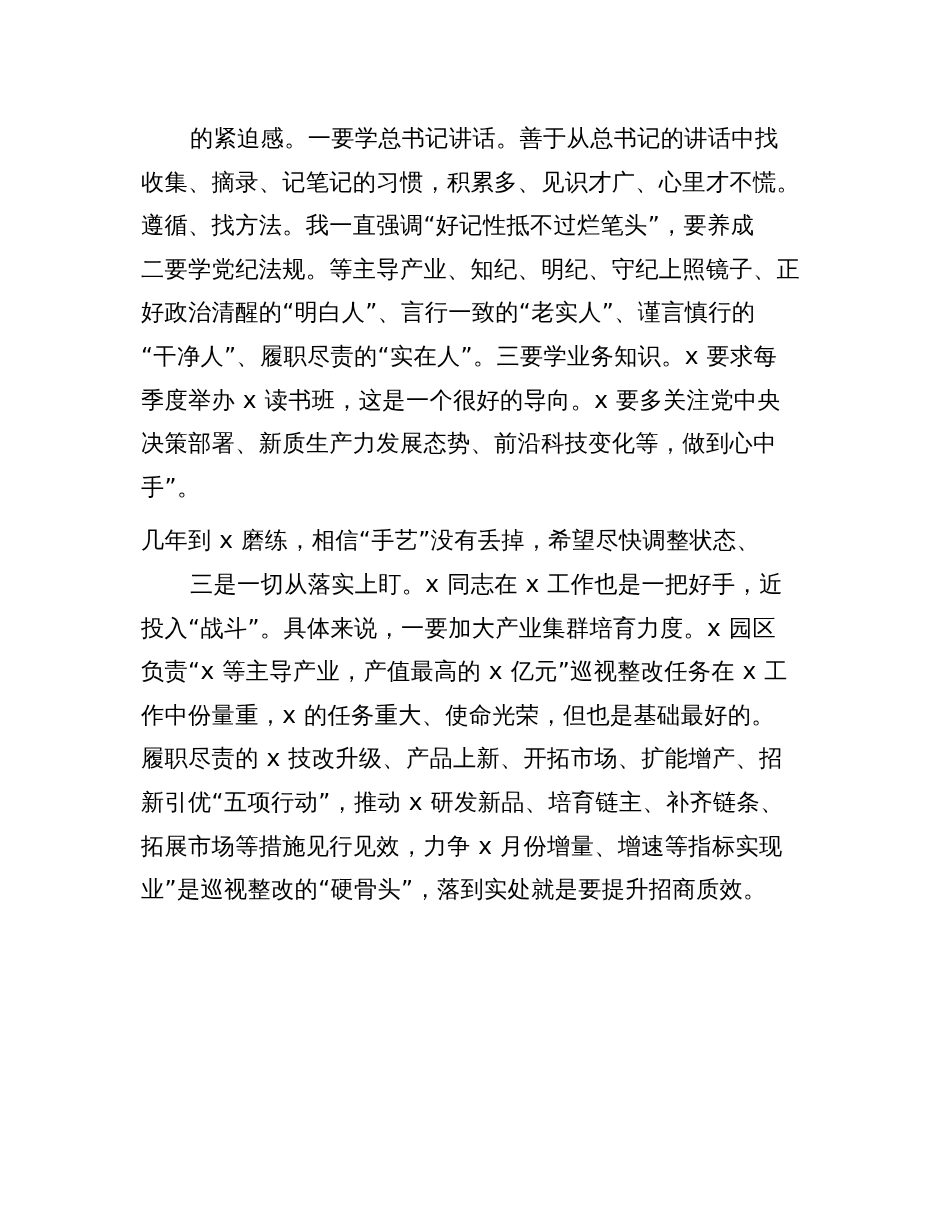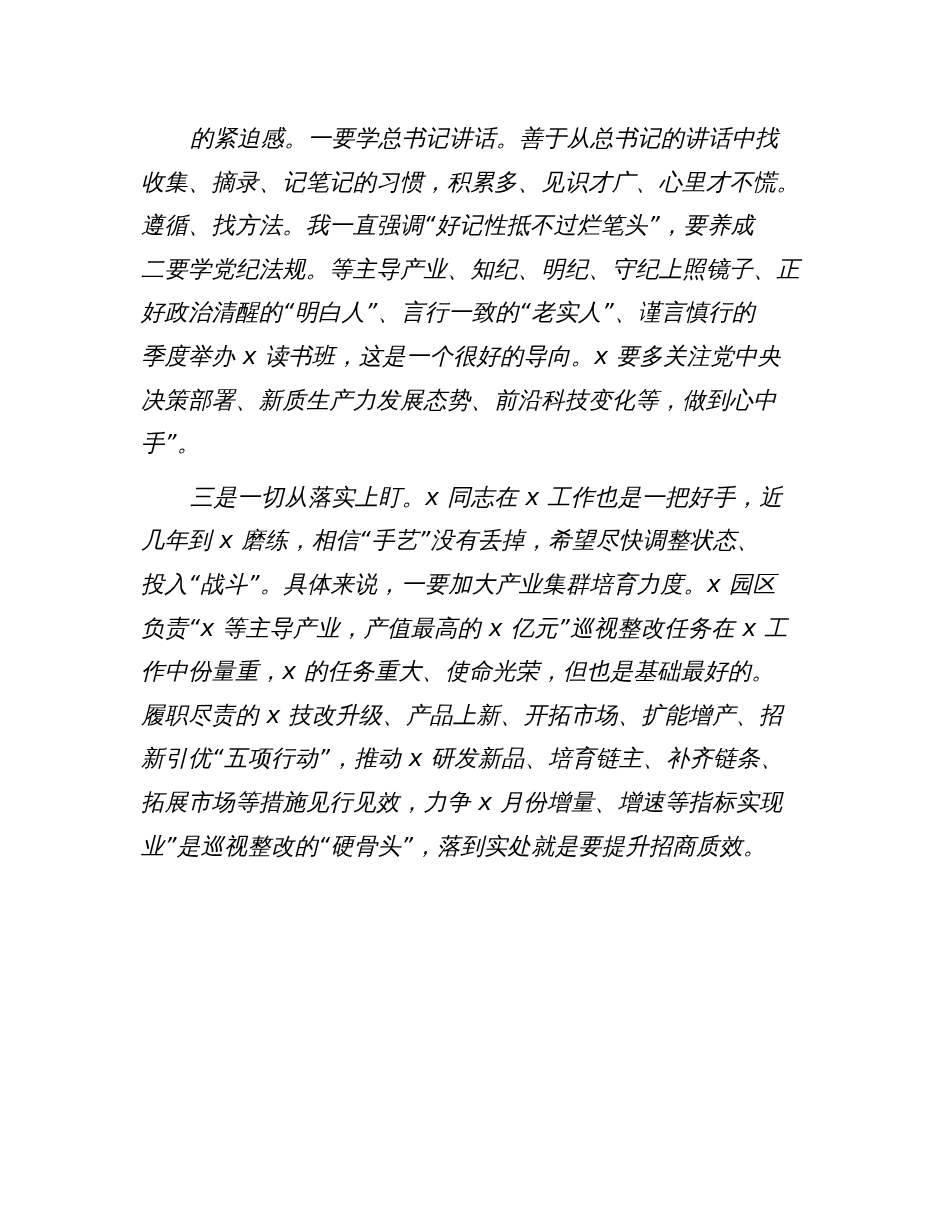--- a/index.html
+++ b/index.html
@@ -21,44 +21,44 @@
   }
   .para {
     margin: 0 0 10px 0;
   }
   .line {
     display: block;
     height: 43.6px;
     line-height: 43.6px;
     white-space: nowrap;
     letter-spacing: 0.35px;
-    font-style: italic;
   }
   .indent { padding-left: 49px; }
 </style>
 </head>
 <body>
 
 <div class="page">
   <div class="content">
 
     <div class="para">
       <span class="line indent">的紧迫感。一要学总书记讲话。善于从总书记的讲话中找</span>
       <span class="line">收集、摘录、记笔记的习惯，积累多、见识才广、心里才不慌。</span>
       <span class="line">遵循、找方法。我一直强调“好记性抵不过烂笔头”，要养成</span>
       <span class="line">二要学党纪法规。等主导产业、知纪、明纪、守纪上照镜子、正</span>
       <span class="line">好政治清醒的“明白人”、言行一致的“老实人”、谨言慎行的</span>
+      <span class="line">“干净人”、履职尽责的“实在人”。三要学业务知识。x 要求每</span>
       <span class="line">季度举办 x 读书班，这是一个很好的导向。x 要多关注党中央</span>
       <span class="line">决策部署、新质生产力发展态势、前沿科技变化等，做到心中</span>
       <span class="line">手”。</span>
     </div>
 
     <div class="para">
+      <span class="line">几年到 x 磨练，相信“手艺”没有丢掉，希望尽快调整状态、</span>
       <span class="line indent">三是一切从落实上盯。x 同志在 x 工作也是一把好手，近</span>
-      <span class="line">几年到 x 磨练，相信“手艺”没有丢掉，希望尽快调整状态、</span>
       <span class="line">投入“战斗”。具体来说，一要加大产业集群培育力度。x 园区</span>
       <span class="line">负责“x 等主导产业，产值最高的 x 亿元”巡视整改任务在 x 工</span>
       <span class="line">作中份量重，x 的任务重大、使命光荣，但也是基础最好的。</span>
       <span class="line">履职尽责的 x 技改升级、产品上新、开拓市场、扩能增产、招</span>
       <span class="line">新引优“五项行动”，推动 x 研发新品、培育链主、补齐链条、</span>
       <span class="line">拓展市场等措施见行见效，力争 x 月份增量、增速等指标实现</span>
       <span class="line">业”是巡视整改的“硬骨头”，落到实处就是要提升招商质效。</span>
     </div>
 
   </div>

